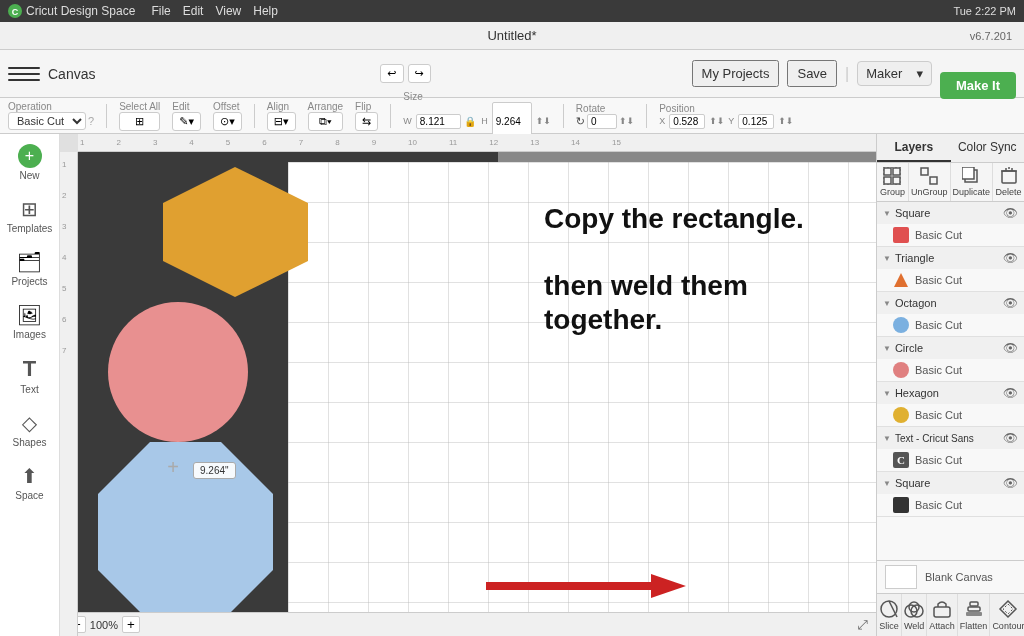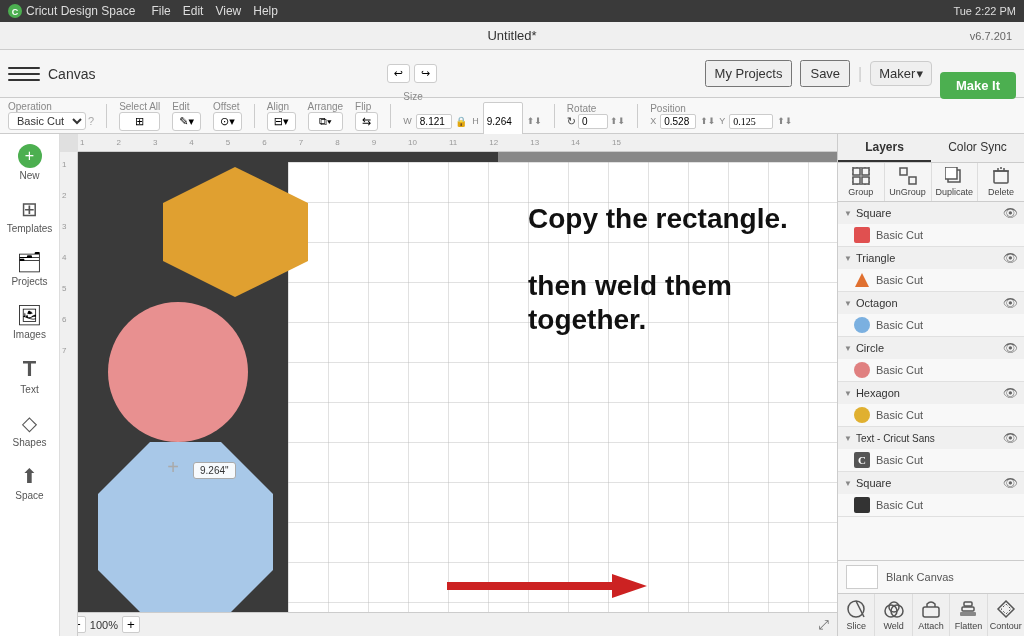--- a/index.html
+++ b/index.html
@@ -26,21 +26,21 @@
       height: 48px; background: #f5f5f5; border-bottom: 1px solid #ccc;
       display: flex; align-items: center; padding: 0 8px; gap: 0;
     }
     .toolbar-hamburger { width: 32px; display: flex; flex-direction: column; gap: 4px; cursor: pointer; }
     .toolbar-hamburger span { height: 2px; background: #333; border-radius: 1px; }
     .toolbar-title { font-size: 14px; color: #333; margin-left: 8px; margin-right: 24px; }
     .toolbar-center { flex: 1; display: flex; justify-content: center; font-size: 14px; color: #555; }
     .toolbar-right { display: flex; align-items: center; gap: 8px; }
     .btn-my-projects { font-size: 13px; color: #333; cursor: pointer; padding: 4px 8px; }
     .btn-save { font-size: 13px; color: #333; cursor: pointer; padding: 4px 8px; }
-    .btn-maker { font-size: 13px; color: #333; cursor: pointer; padding: 4px 8px; border: 1px solid #ccc; border-radius: 4px; display: flex; align-items: center; gap: 1px; }
+    .btn-maker { font-size: 13px; color: #333; cursor: pointer; padding: 4px 8px; border: 1px solid #ccc; border-radius: 4px; display: flex; align-items: center; gap: 14px; }
     .btn-make-it { background: #4caf50; color: white; border: none; border-radius: 4px; padding: 6px 16px; font-size: 13px; cursor: pointer; font-weight: 600; margin-top: 24px; }
 
     
     .op-toolbar {
       height: 36px; background: #f8f8f8; border-bottom: 1px solid #ccc;
       display: flex; align-items: center; padding: 0 8px; gap: 12px; font-size: 11px; color: #444;
     }
     .op-group { display: flex; flex-direction: column; }
     .op-label { font-size: 10px; color: #888; }
     .op-select { background: #fff; border: 1px solid #ccc; border-radius: 3px; padding: 1px 4px; font-size: 11px; color: #333; }
@@ -93,20 +93,21 @@
     .shape-circle-pink {
       position: absolute; top: 150px; left: 30px; width: 140px; height: 140px;
       background: #e89090; border-radius: 50%;
     }
 
     
     .canvas-text {
       position: absolute; top: 40px; left: 240px; right: 6px;
       font-size: 28px; font-weight: 900; color: #111; line-height: 1.2;
       font-family: 'Arial Black', 'Arial Bold', sans-serif;
+      padding-left: 16px;
     }
 
     
     .crosshair {
       position: absolute; top: 300px; left: 80px; width: 30px; height: 30px;
       display: flex; align-items: center; justify-content: center; color: #aaa; font-size: 20px;
     }
 
     
     .size-indicator {
@@ -117,21 +118,21 @@
     
     .bottom-bar {
       position: absolute; bottom: 0; left: 0; right: 0; height: 24px;
       background: #f0f0f0; border-top: 1px solid #ccc;
       display: flex; align-items: center; padding: 0 8px; gap: 8px;
     }
     .zoom-display { font-size: 11px; color: #333; display: flex; align-items: center; gap: 4px; }
 
     
     .right-panel {
-      width: 187px; background: #f8f8f8; border-left: 1px solid #ccc; display: flex; flex-direction: column;
+      width: 148px; background: #f8f8f8; border-left: 1px solid #ccc; display: flex; flex-direction: column;
     }
 
     
     .layers-header {
       display: flex; border-bottom: 1px solid #ccc; background: #f0f0f0;
     }
     .layers-tab {
       flex: 1; text-align: center; padding: 6px 0; font-size: 12px; color: #333;
       cursor: pointer; border-bottom: 2px solid transparent;
     }
@@ -279,21 +280,21 @@
   </div>
   <div class="op-group">
     <span class="op-label">Flip</span>
     <button class="op-btn">⇆</button>
   </div>
   <div class="op-separator"></div>
   <div class="op-group">
     <span class="op-label">Size</span>
     <div style="display:flex;gap:4px;align-items:center;">
       <span style="font-size:9px;color:#888;">W</span>
-      <input type="text" style="width: 36px; font-size: 10px; border: 1px solid rgb(204, 204, 204); border-radius: 2px; padding: 1px 3px;" value="8.121">
+      <input type="text" style="width: 45px; font-size: 10px; border: 1px solid rgb(204, 204, 204); border-radius: 2px; padding: 1px 3px;" value="8.121">
       <span style="font-size:10px;color:#888;">🔒</span>
       <span style="font-size:9px;color:#888;">H</span>
       <input type="text" style="width: 40px; font-size: 10px; border: 1px solid rgb(204, 204, 204); border-radius: 2px; padding: 13px 3px;" value="9.264">
       <span style="font-size:9px;color:#888;">⬆⬇</span>
     </div>
   </div>
   <div class="op-separator"></div>
   <div class="op-group">
     <span class="op-label">Rotate</span>
     <div style="display:flex;gap:2px;align-items:center;">
@@ -303,21 +304,21 @@
     </div>
   </div>
   <div class="op-separator"></div>
   <div class="op-group">
     <span class="op-label">Position</span>
     <div style="display:flex;gap:4px;align-items:center;">
       <span style="font-size:9px;color:#888;">X</span>
       <input type="text" style="width: 36px; font-size: 10px; border: 1px solid rgb(204, 204, 204); border-radius: 2px; padding: 1px 3px;" value="0.528">
       <span style="font-size:9px;color:#888;">⬆⬇</span>
       <span style="font-size:9px;color:#888;">Y</span>
-      <input type="text" style="width: 44px; font-size: 10px; border: 1px solid rgb(204, 204, 204); border-radius: 2px; padding: 1px 3px; font-family: Liberation Serif, serif;" value="0.125">
+      <input type="text" style="width: 36px; font-size: 10px; border: 1px solid rgb(204, 204, 204); border-radius: 2px; padding: 1px 3px;" value="0.125">
       <span style="font-size:9px;color:#888;">⬆⬇</span>
     </div>
   </div>
 </div>
 
 <div class="main-layout">
 
   <div class="left-sidebar">
     <div class="sidebar-item">
       <div class="sidebar-icon" style="width:24px;height:24px;background:#4caf50;border-radius:50%;display:flex;align-items:center;justify-content:center;color:white;font-size:16px;">+</div>

